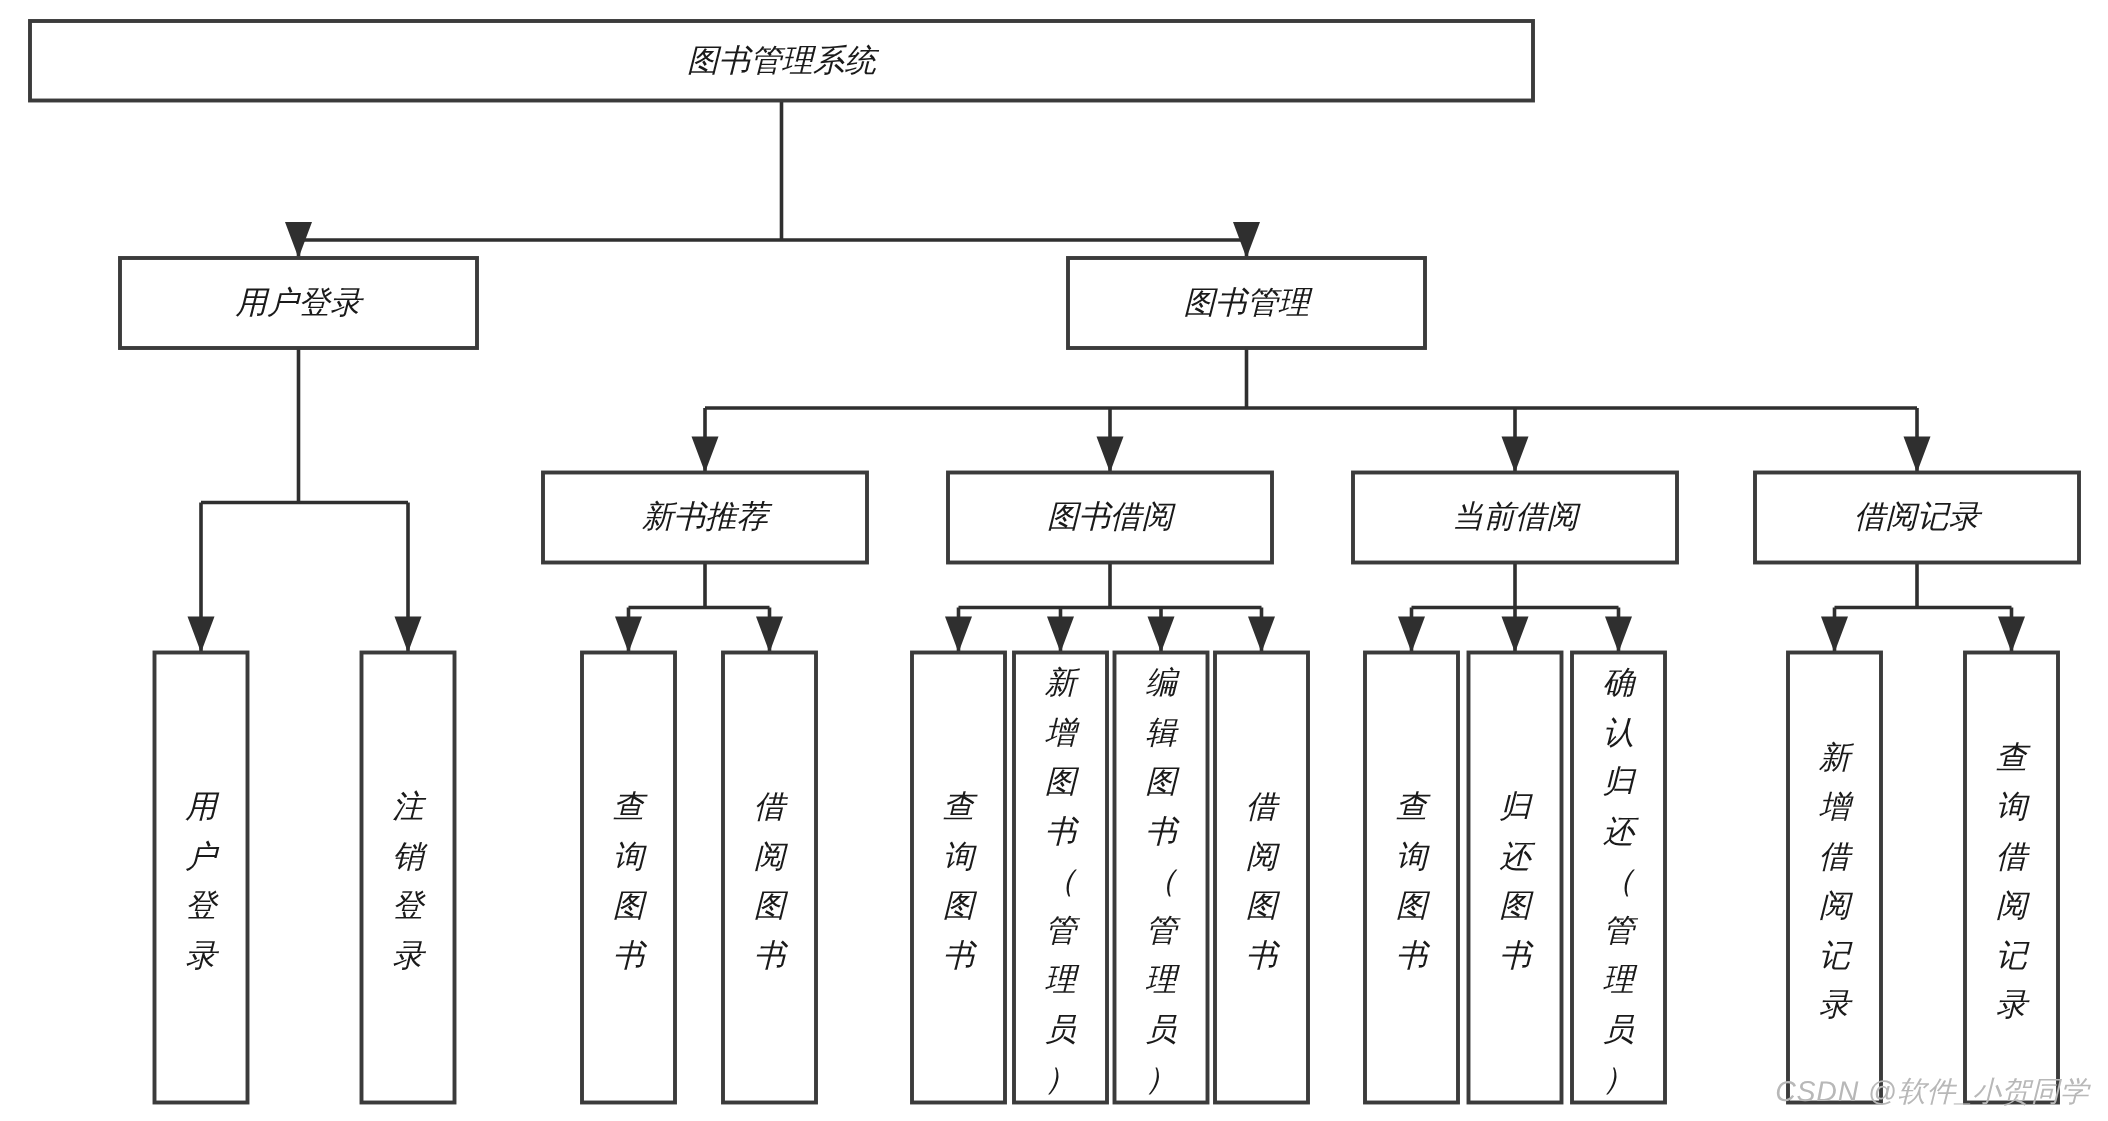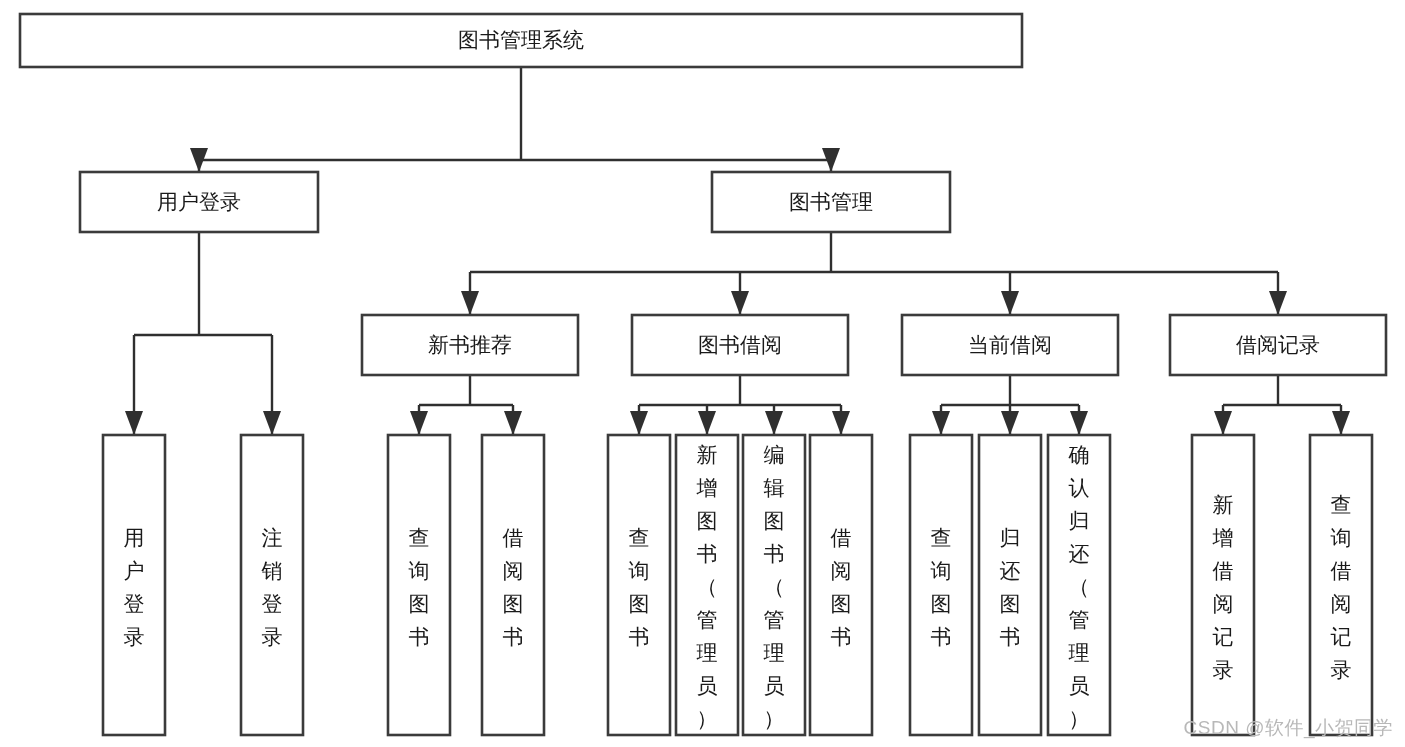--- a/index.html
+++ b/index.html
@@ -14,20 +14,21 @@
     font-family: "Liberation Sans", "DejaVu Sans", sans-serif;
     overflow: hidden;
     position: relative;
   }
   #diagram-root {
     position: absolute;
     left: 0;
     top: 0;
     width: 1405px;
     height: 747px;
+    font-style: italic;
   }
   svg.diagram-canvas {
     display: block;
     width: 1405px;
     height: 747px;
   }
   .node-box {
     fill: #ffffff;
     stroke: #3b3b3b;
     stroke-width: 2.6;

